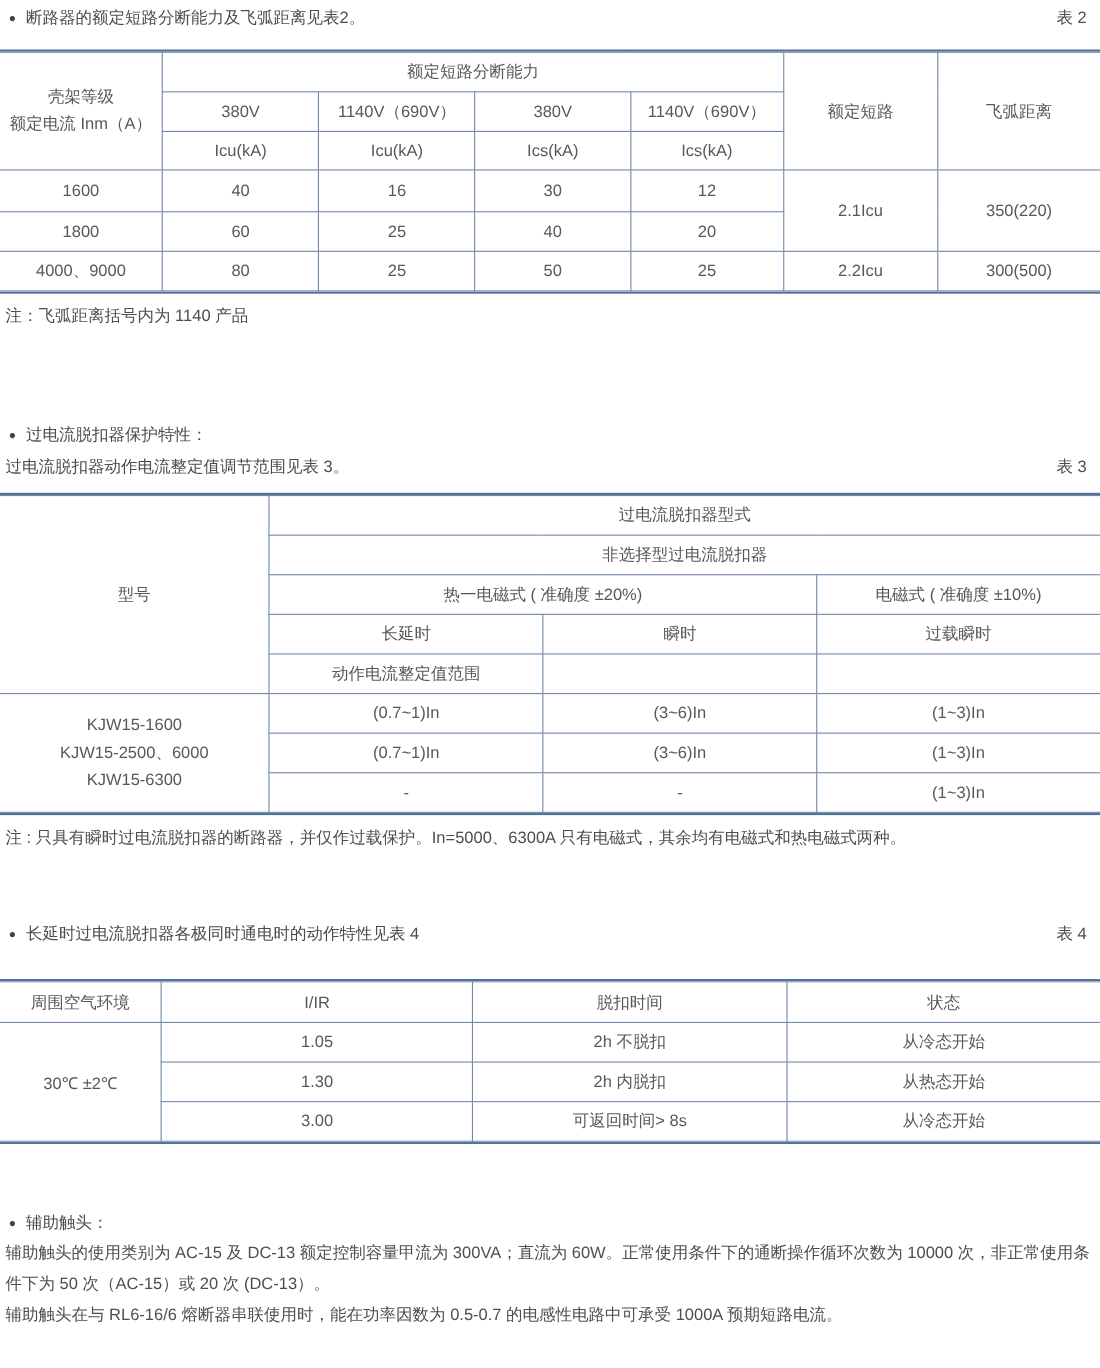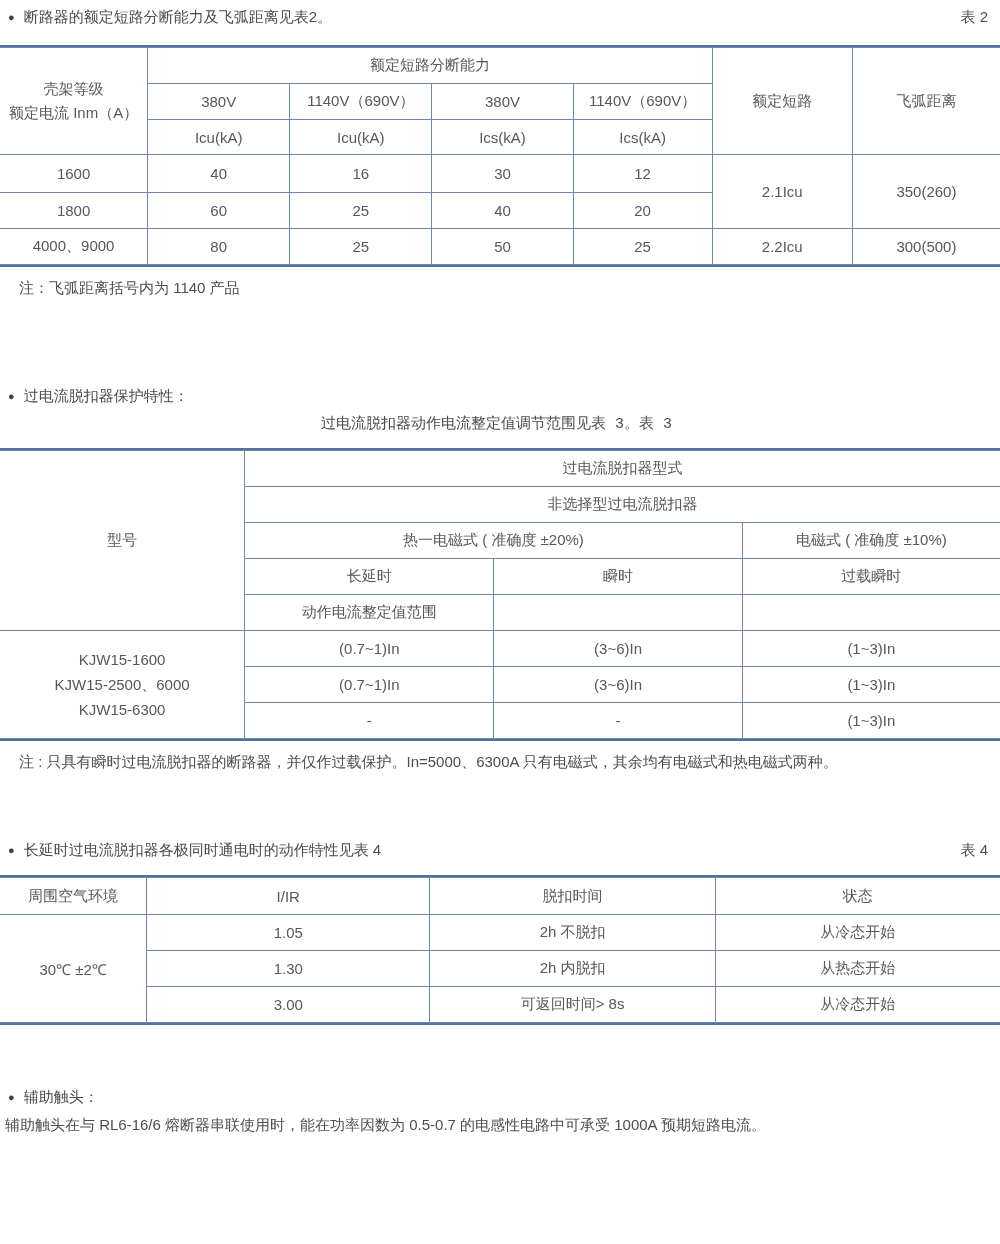--- a/index.html
+++ b/index.html
@@ -10,52 +10,52 @@
     color:#53565b;
   }
   .head-row {
     display:flex; justify-content:space-between; align-items:center;
     padding:0 12px 0 8px; font-size:15px; line-height:28px; color:#494c51;
   }
   .head-left { display:flex; align-items:center; }
   .bullet { font-size:11px; margin-right:9px; color:#3f4247; }
   .tbl-label { font-size:15px; color:#4b4e53; }
   .sub-line {
-    display:flex; justify-content:center; align-items:center;
-    padding:0 12px 0 5px; font-size:15px; line-height:29px; color:#494c51;font-family:Liberation Mono, monospace;
+    display:flex; justify-content:space-between; align-items:center;
+    padding:0 12px 0 5px; font-size:15px; line-height:29px; color:#494c51;
   }
   .tbl-wrap {
     border-top:2px solid #51739b; border-bottom:2px solid #51739b;
     overflow:hidden;
   }
   .tbl {
     width:calc(100% + 2px); margin-left:-1px;
     border-collapse:collapse; table-layout:fixed;
     font-size:15px; color:#55585d;
   }
   .tbl th, .tbl td {
     border:1px solid #7089a8; font-weight:400;
     text-align:center; vertical-align:middle; padding:0;
   }
   .tbl tr { height:36px; }
   #tbl2 tr.r4 { height:38px; }
   #tbl2 tr.r3 { height:35px; }
   #tbl4 tr.hr { height:37px; }
   .two-line { line-height:24px; }
   .model-cell div { line-height:25px; }
-  .note { font-size:15px; line-height:20px; color:#4b4e53; padding-left:19px; }
+  .note { font-size:15px; line-height:20px; color:#4b4e53; padding-left:5px; }
   .para  { font-size:15px; line-height:28px; color:#4b4e53; padding:0 8px 0 5px; }
   #sec1-head { padding-top:3px; }
   #tbl2-wrap { margin-top:14px; }
   #note1 { margin-top:11px; }
   #sec2-head { margin-top:84px; }
   #tbl3-wrap { margin-top:9px; }
   #note2 { margin-top:11px; }
   #sec3-head { margin-top:64px; }
-  #tbl4-wrap { margin-top:11px; }
+  #tbl4-wrap { margin-top:26px; }
   #sec4-head { margin-top:58px; line-height:28px; }
 </style>
 </head>
 <body>
 
 <div>
 
   <div class="head-row" id="sec1-head">
     <div class="head-left">
       <span class="bullet">●</span>
@@ -97,21 +97,21 @@
         <th>Ics(kA)</th>
         <th>Ics(kA)</th>
       </tr>
       <tr class="r4">
         <td>1600</td>
         <td>40</td>
         <td>16</td>
         <td>30</td>
         <td>12</td>
         <td rowspan="2">2.1Icu</td>
-        <td rowspan="2">350(260)</td>
+        <td rowspan="2">350(220)</td>
       </tr>
       <tr class="r5">
         <td>1800</td>
         <td>60</td>
         <td>25</td>
         <td>40</td>
         <td>20</td>
       </tr>
       <tr class="r6">
         <td>4000、9000</td>
@@ -235,15 +235,16 @@
     </tbody>
       </table>
   </div>
 
   <div class="head-row" id="sec4-head">
     <div class="head-left">
       <span class="bullet">●</span>
       <span>辅助触头：</span>
     </div>
   </div>
+  <p class="para">辅助触头的使用类别为 AC-15 及 DC-13 额定控制容量甲流为 300VA；直流为 60W。正常使用条件下的通断操作循环次数为 10000 次，非正常使用条件下为 50 次（AC-15）或 20 次 (DC-13）。</p>
   <p class="para">辅助触头在与 RL6-16/6 熔断器串联使用时，能在功率因数为 0.5-0.7 的电感性电路中可承受 1000A 预期短路电流。</p>
 
 </div>
 
 </body></html>

